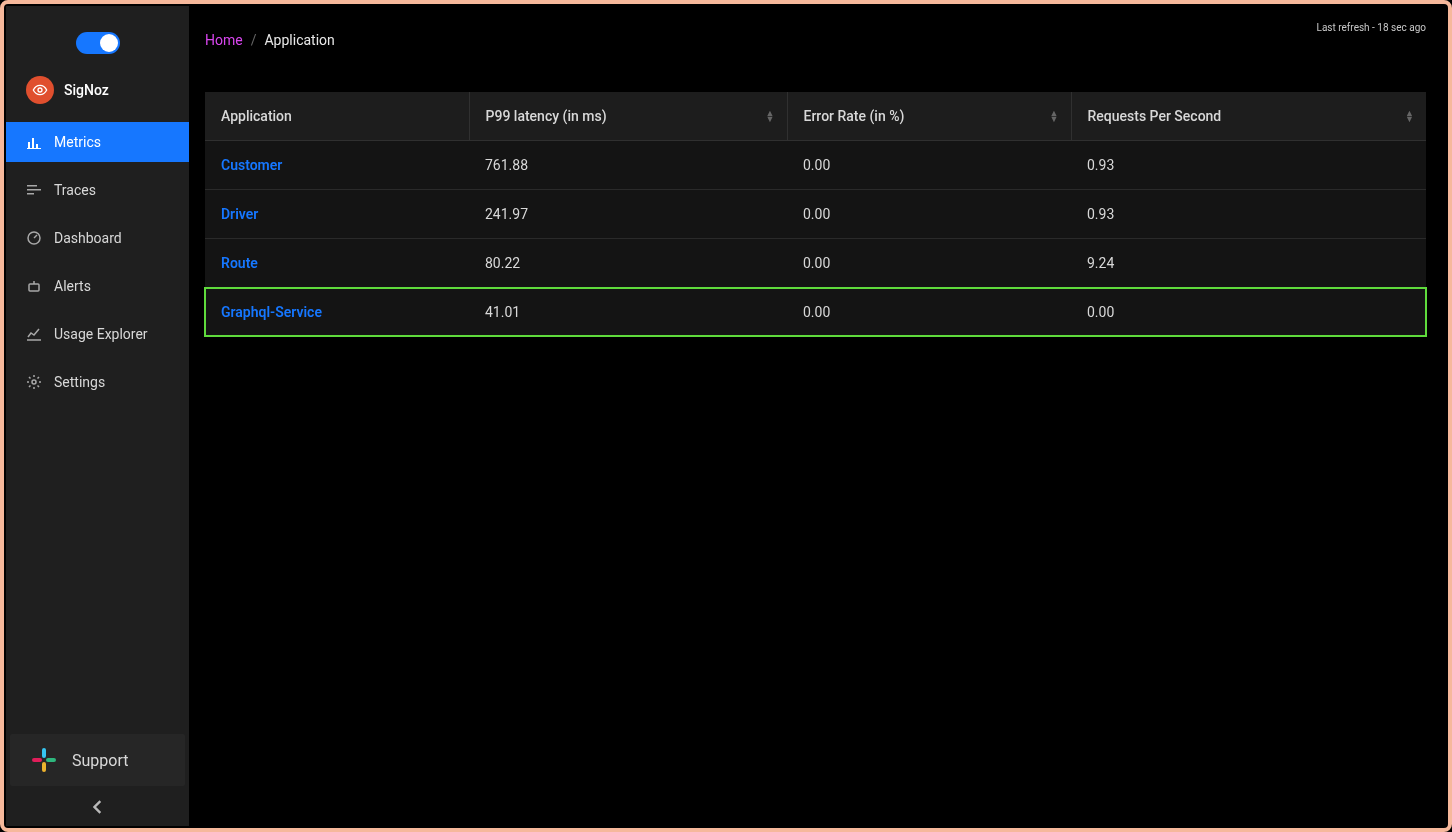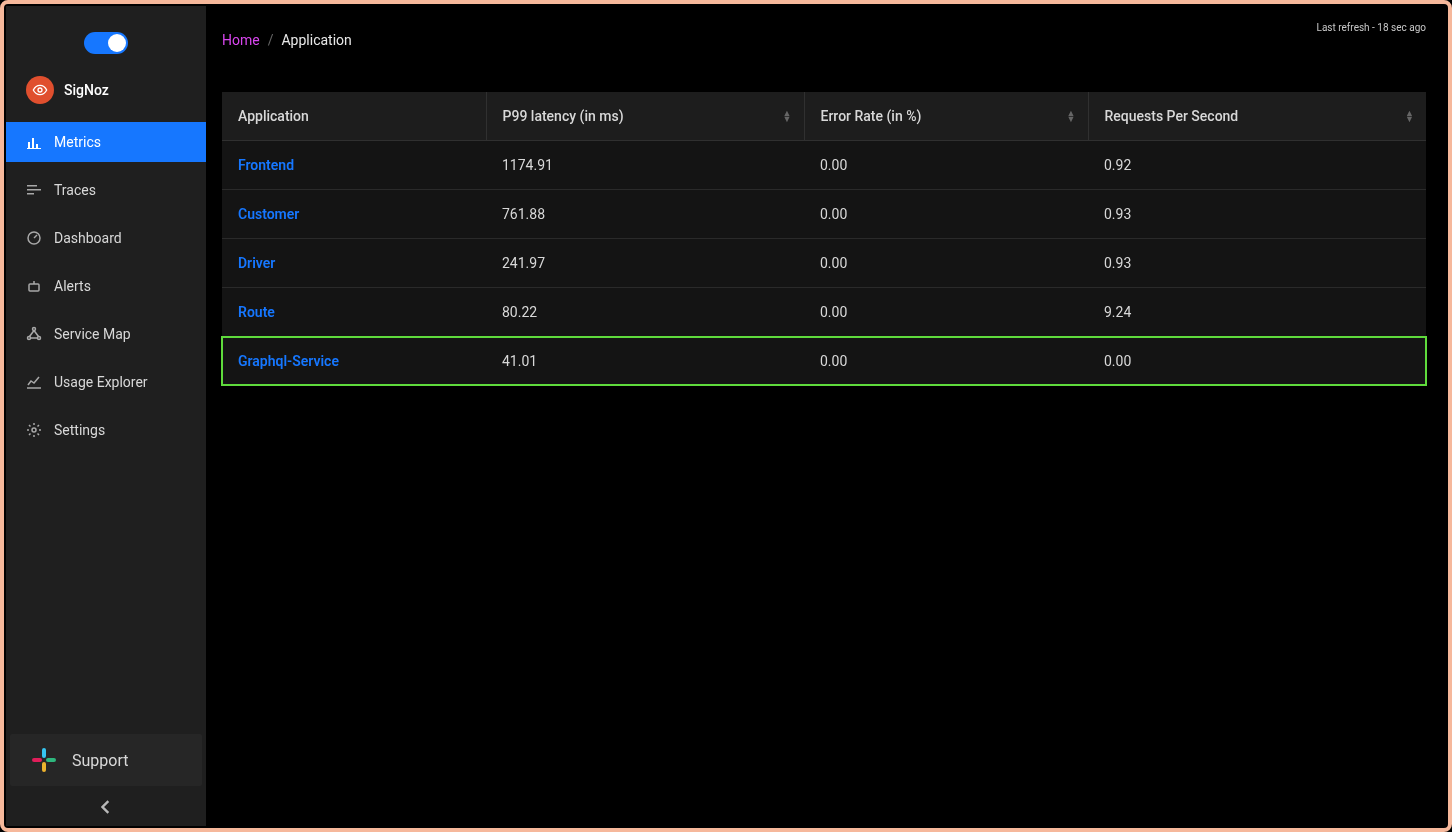--- a/index.html
+++ b/index.html
@@ -22,21 +22,21 @@
       border: 4px solid #f6b89b;
       border-radius: 8px;
     }
     .app-container {
       display: flex;
       width: 100%;
       height: 100%;
     }
     
     .sidebar {
-      width: 200px;
+      width: 183px;
       background: #1f1f1f;
       display: flex;
       flex-direction: column;
       padding-top: 18px;
       flex-shrink: 0;
       margin: 6px 0 6px 6px;
       text-align: center;
     }
     .toggle-row {
       display: flex;
@@ -286,31 +286,20 @@
         <span>Dashboard</span>
       </div>
       <div class="nav-item">
         <span class="icon">
             <svg viewBox="0 0 16 16" fill="none" stroke="currentColor" stroke-width="1.5">
               <rect x="3" y="6" width="10" height="7" rx="1"></rect>
               <path d="M8 3v3"></path>
             </svg>
           </span>
         <span>Alerts</span>
-      </div>
-      <div class="nav-item">
-        <span class="icon">
-            <svg viewBox="0 0 16 16" fill="none" stroke="currentColor" stroke-width="1.5">
-              <circle cx="8" cy="3" r="1.5"></circle>
-              <circle cx="3" cy="12" r="1.5"></circle>
-              <circle cx="13" cy="12" r="1.5"></circle>
-              <path d="M8 4.5 L3.5 10.5 M8 4.5 L12.5 10.5 M4.5 12 L11.5 12"></path>
-            </svg>
-          </span>
-        <span>Service Map</span>
       </div>
       <div class="nav-item">
         <span class="icon">
             <svg viewBox="0 0 16 16" fill="none" stroke="currentColor" stroke-width="1.5">
               <path d="M1 14h14"></path>
               <path d="M2 11l3-4 3 2 5-6"></path>
             </svg>
           </span>
         <span>Usage Explorer</span>
       </div>
@@ -363,26 +352,20 @@
         <thead>
           <tr>
             <th class="col-app">Application</th>
             <th class="col-p99 sortable"><span>P99 latency (in ms)</span><span class="sort-icons">▲<br>▼</span></th>
             <th class="col-err sortable"><span>Error Rate (in %)</span><span class="sort-icons">▲<br>▼</span></th>
             <th class="col-rps sortable"><span>Requests Per Second</span><span class="sort-icons">▲<br>▼</span></th>
           </tr>
         </thead>
         <tbody id="table-body">
             <tr>
-              <td class="app-link">Frontend</td>
-              <td>1174.91</td>
-              <td>0.00</td>
-              <td>0.92</td>
-            </tr>
-            <tr>
               <td class="app-link">Customer</td>
               <td>761.88</td>
               <td>0.00</td>
               <td>0.93</td>
             </tr>
             <tr>
               <td class="app-link">Driver</td>
               <td>241.97</td>
               <td>0.00</td>
               <td>0.93</td>

